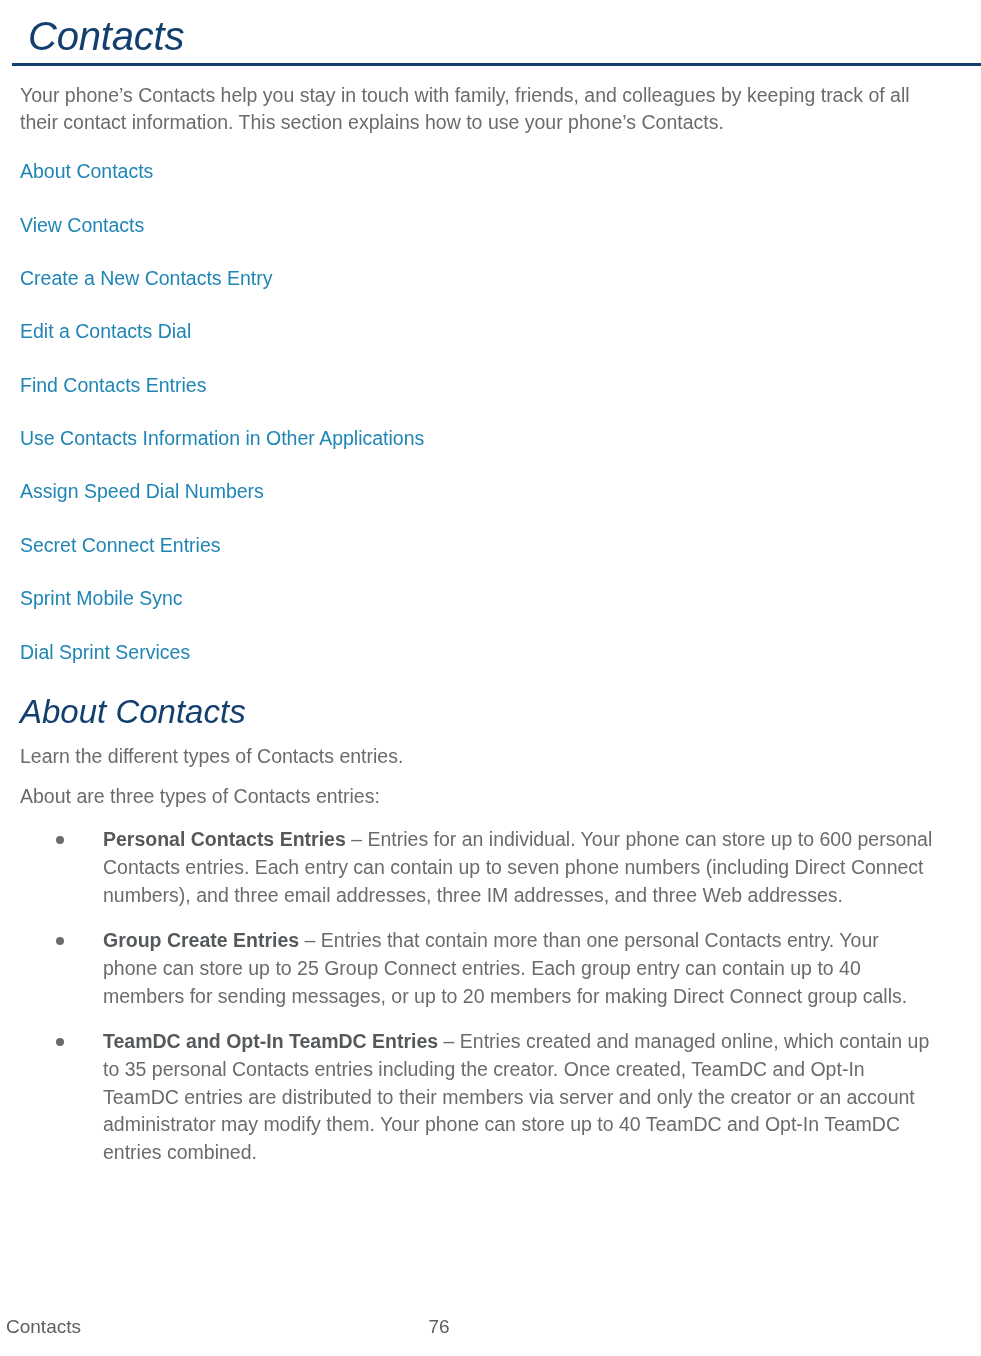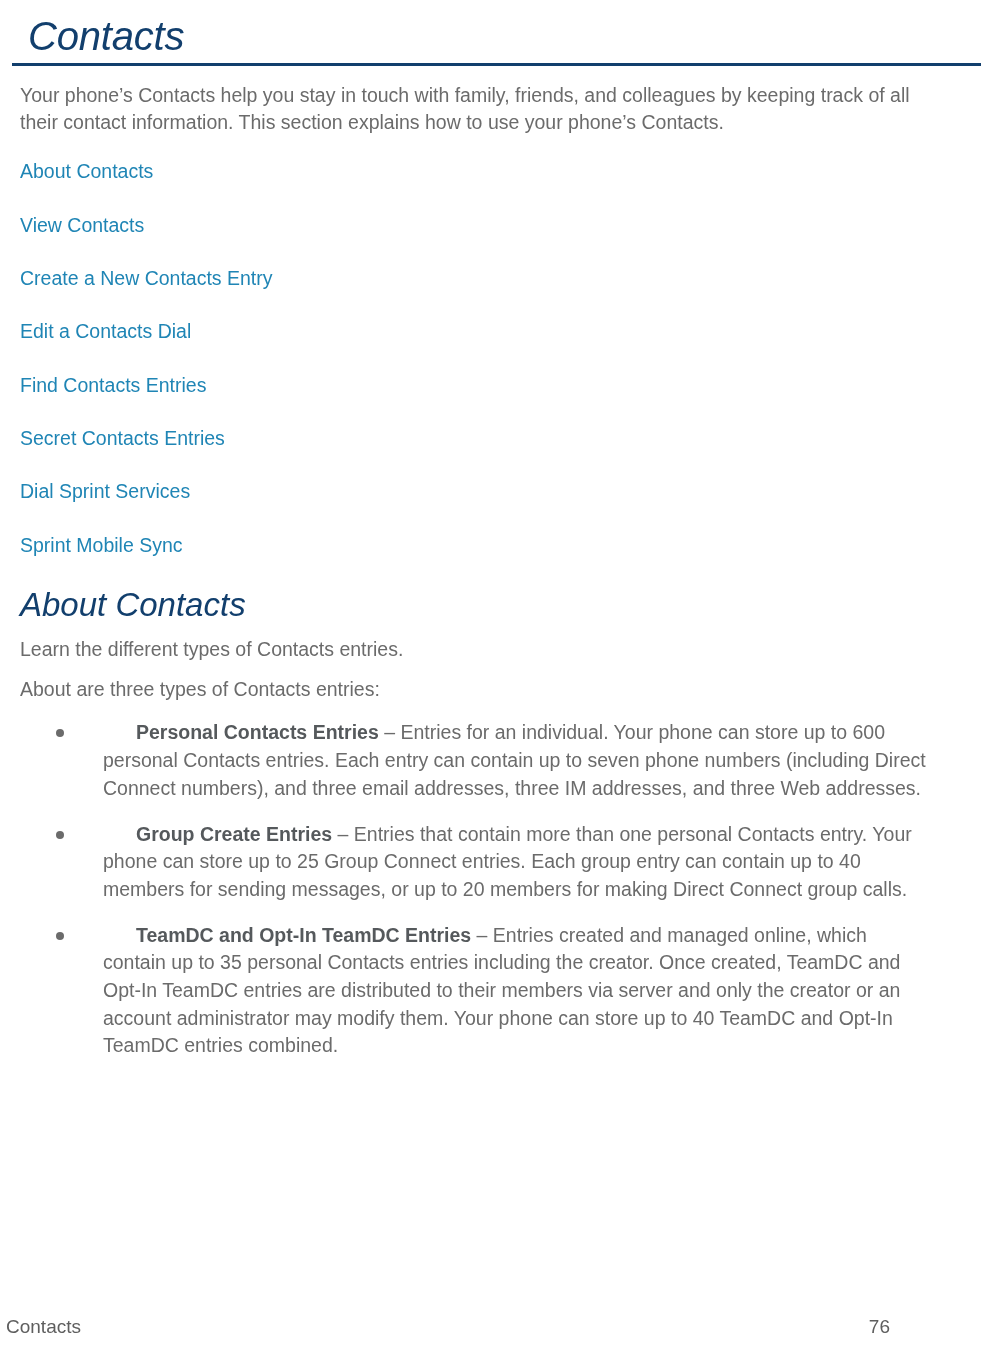--- a/index.html
+++ b/index.html
@@ -110,21 +110,20 @@
     left: 38px;
     top: 10px;
     width: 8px;
     height: 8px;
     border-radius: 50%;
     background: #6b6b6b;
   }
   .def-term {
     font-weight: bold;
     color: #55595c;
-    margin-left: 33px;
   }
   .def-desc {
     color: #6b6b6b;
   }
 
   
   .footer {
     position: absolute;
     left: 0;
     bottom: 14px;
@@ -133,24 +132,24 @@
   }
   .footer-left {
     position: absolute;
     left: 6px;
     top: 0;
     font-size: 19px;
     color: #5e5e5e;
   }
   .footer-page {
     position: absolute;
-    left: 12px;
+    left: 0;
     top: 0;
     width: 878px;
-    text-align: right;
+    text-align: center;
     font-size: 19px;
     color: #5e5e5e;
   }
 </style>
 </head>
 <body>
 
 <div class="page">
 
   <h1 class="chapter-title">Contacts</h1>
@@ -171,27 +170,33 @@
       <li class="toc-item">
         <a class="toc-link" href="#">Create a New Contacts Entry</a>
       </li>
       <li class="toc-item">
         <a class="toc-link" href="#">Edit a Contacts Dial</a>
       </li>
       <li class="toc-item">
         <a class="toc-link" href="#">Find Contacts Entries</a>
       </li>
       <li class="toc-item">
-        <a class="toc-link" href="#">Secret Contacts Entries</a>
+        <a class="toc-link" href="#">Use Contacts Information in Other Applications</a>
+      </li>
+      <li class="toc-item">
+        <a class="toc-link" href="#">Assign Speed Dial Numbers</a>
+      </li>
+      <li class="toc-item">
+        <a class="toc-link" href="#">Secret Connect Entries</a>
+      </li>
+      <li class="toc-item">
+        <a class="toc-link" href="#">Sprint Mobile Sync</a>
       </li>
       <li class="toc-item">
         <a class="toc-link" href="#">Dial Sprint Services</a>
-      </li>
-      <li class="toc-item">
-        <a class="toc-link" href="#">Sprint Mobile Sync</a>
       </li>
     </ul>
 
     <h2 class="section-title">About Contacts</h2>
 
     <p class="body-text">Learn the different types of Contacts entries.</p>
 
     <p class="body-text">About are three types of Contacts entries:</p>
 
     <ul class="def-list">

